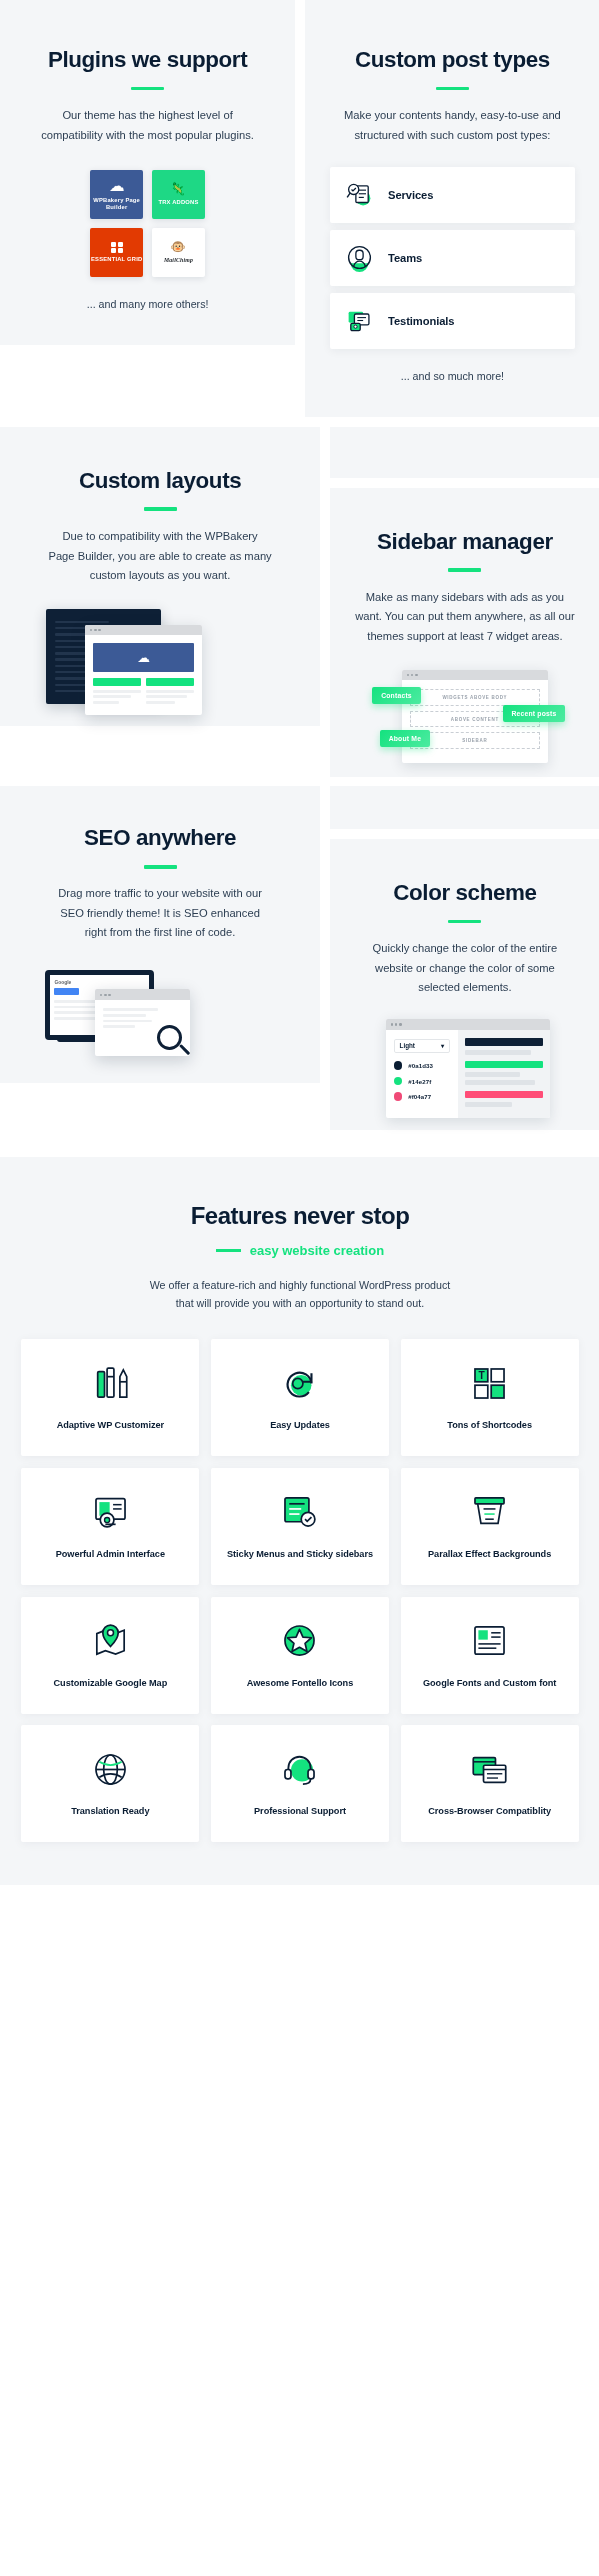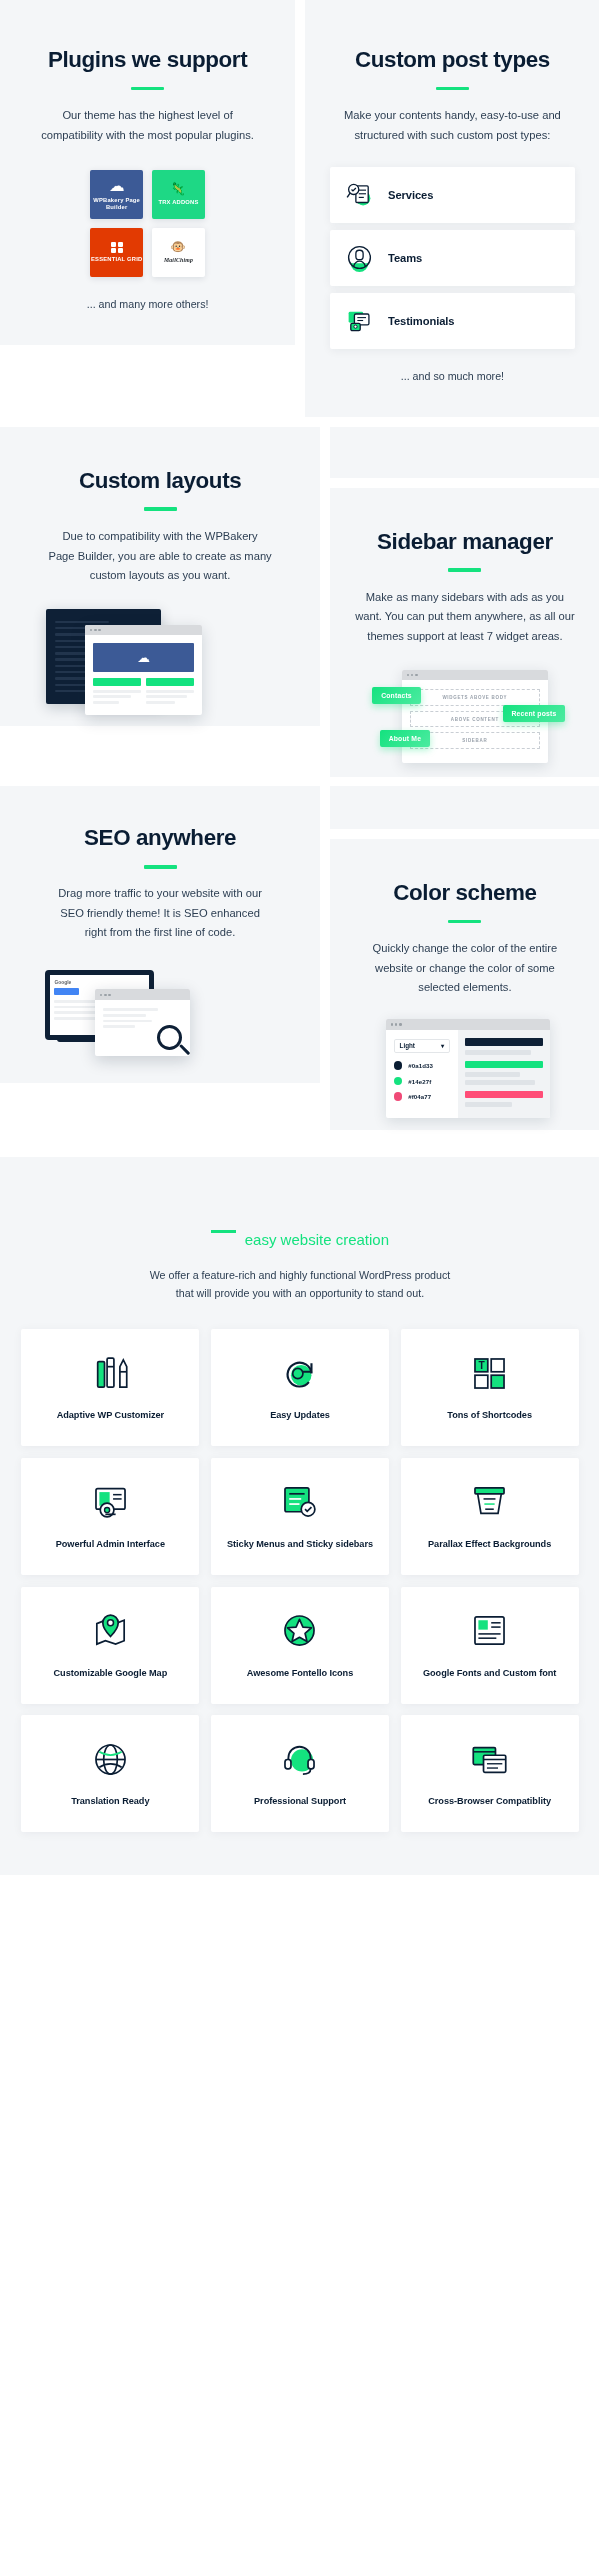--- a/index.html
+++ b/index.html
@@ -152,21 +152,21 @@
   .cs-bar { height: 4.9px; border-radius: 1px; background: #dfe3e7; margin-bottom: 3.9px; }
   .cs-bar.dark { background: #0e2036; }
   .cs-bar.green { background: #14e27f; }
   .cs-bar.pink { background: #ff4d77; }
 
   
   .features { background: #f4f6f8; padding: 45px 21.4px 43px; margin-top: 27px; }
   h2.feat-title { font-size: 24px; font-weight: 700; text-align: center; letter-spacing: -0.5px; }
   .feat-sub { display: flex; align-items: center; justify-content: center; gap: 8.8px; margin: 13.6px 0 17.5px; }
   .feat-sub .dash { width: 25px; height: 2.9px; background: #14e27f; display: block; }
-  .feat-sub span.txt { color: #14e27f; font-size: 15px; font-weight: 400; margin-top: 16px; }
+  .feat-sub span.txt { color: #14e27f; font-size: 13px; font-weight: 700; }
   p.feat-desc { font-size: 10.7px; line-height: 1.7; text-align: center; color: #2c3e52; max-width: 321px; margin: 0 auto; }
 
   .feat-grid { display: grid; grid-template-columns: repeat(3, 1fr); gap: 11.7px; margin-top: 27px; }
   .feat-card { background: #fff; border-radius: 1.9px; padding: 23.4px 7.8px 21.4px;
                display: flex; flex-direction: column; align-items: center; gap: 15.6px;
                box-shadow: 0 1.9px 9.7px rgba(10,29,51,.05); min-height: 117px; }
   .feat-ico { width: 41px; height: 41px; }
   .feat-label { font-size: 9.2px; font-weight: 700; text-align: center; line-height: 1.45; letter-spacing: -0.05px; }
 
   .sep { height: 9.7px; background: #fff; }
@@ -423,20 +423,21 @@
                 <div class="cs-bar" style="width:60%"></div>
               </div>
             </div>
           </div>
         </div>
       </div>
     </div>
   </div>
 
   <div class="features">
+    <h2 class="feat-title">Features never stop</h2>
     <div class="feat-sub">
       <span class="dash"></span>
       <span class="txt">easy website creation</span>
     </div>
     <p class="feat-desc">We offer a feature-rich and highly functional WordPress product that will provide you with an opportunity to stand out.</p>
 
     <div class="feat-grid">
 
       <div class="feat-card">
         <svg class="feat-ico" viewBox="0 0 48 48">

